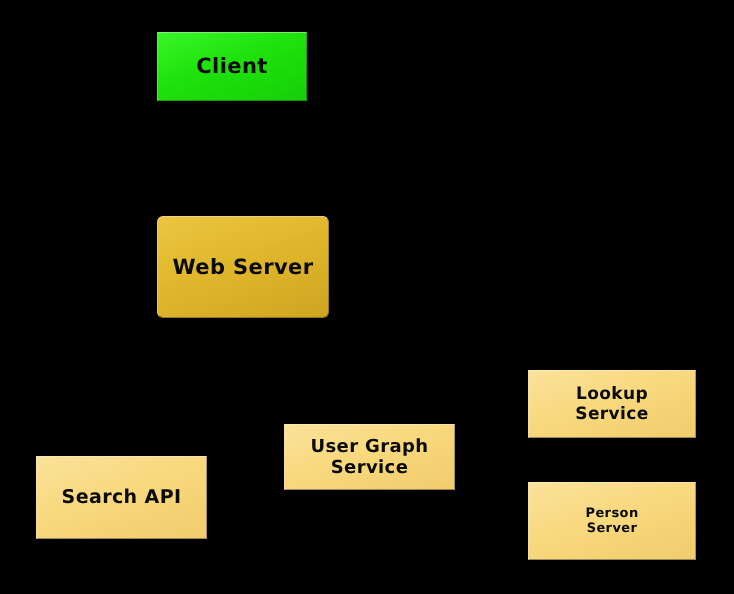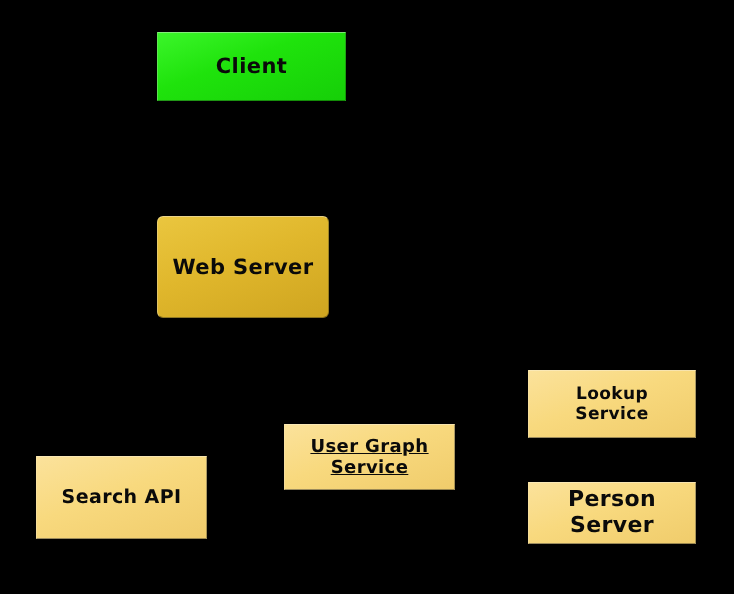--- a/index.html
+++ b/index.html
@@ -56,39 +56,39 @@
   
   .node.amber {
     background: linear-gradient(160deg, #fbe29b 0%, #f8d97e 45%, #f0cc6b 100%);
   }
 </style>
 </head>
 <body>
 
 <div id="canvas">
 
-  <div class="node green" style="left:157px; top:32px; width:189px; height:69px; font-size:21px;">
+  <div class="node green" style="left:157px; top:32px; width:150px; height:69px; font-size:21px;">
     <span class="node-label">Client</span>
   </div>
 
   <div class="node gold" style="left:157px; top:216px; width:172px; height:102px; font-size:21px;">
     <span class="node-label">Web Server</span>
   </div>
 
   <div class="node amber" style="left:528px; top:370px; width:168px; height:68px; font-size:17px;">
     <span class="node-label">Lookup
 Service</span>
   </div>
 
-  <div class="node amber" style="left:284px; top:424px; width:171px; height:66px; font-size:18px;text-decoration:underline;">
+  <div class="node amber" style="left:284px; top:424px; width:171px; height:66px; font-size:18px;">
     <span class="node-label">User Graph
 Service</span>
   </div>
 
-  <div class="node amber" style="left:528px; top:482px; width:168px; height:62px; font-size:22px;">
+  <div class="node amber" style="left:528px; top:482px; width:168px; height:78px; font-size:13px;">
     <span class="node-label">Person
 Server</span>
   </div>
 
   <div class="node amber" style="left:36px; top:456px; width:171px; height:83px; font-size:19px;">
     <span class="node-label">Search API</span>
   </div>
 
 </div>
 

